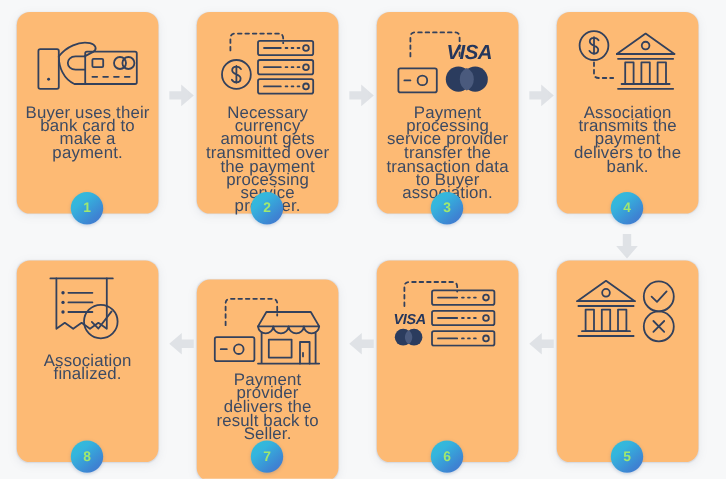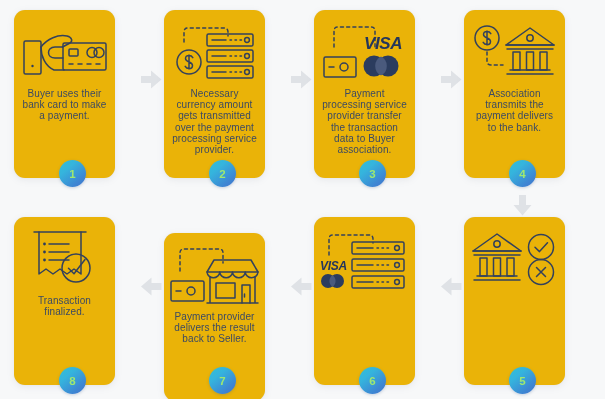--- a/index.html
+++ b/index.html
@@ -16,23 +16,23 @@
   }
   #flow-root {
     position: relative;
     width: 605px;
     height: 399px;
   }
 
   
   .card {
     position: absolute;
-    width: 101px;
+    width: 118px;
     height: 168px;
-    background: #eab308;
+    background: #fdba74;
     border-radius: 11px;
     box-shadow: 0 2px 7px rgba(120,130,150,0.13), 0 0 1px rgba(120,130,150,0.18);
     box-sizing: border-box;
   }
   .card-inner {
     position: absolute;
     left: 0; right: 0; top: 0; bottom: 0;
     display: flex;
     flex-direction: column;
     align-items: center;
@@ -40,21 +40,21 @@
   .icon-wrap {
     height: 78px;
     width: 100%;
     display: flex;
     align-items: center;
     justify-content: center;
     padding-top: 4px;
     box-sizing: border-box;
   }
   .card-text {
-    font-size: 10px;
+    font-size: 14px;
     line-height: 11.2px;
     color: #3c4a63;
     text-align: center;
     padding: 0 7px;
     letter-spacing: 0.01em;
   }
 
   
   .badge {
     position: absolute;
@@ -320,20 +320,20 @@
           <path class="ic" d="M9 6 H61"></path>
           <path class="ic" d="M14 6 V48 L21 43 L28 48 L35 43 L42 48 L49 43 L56 48 V6"></path>
           <path class="ic" d="M24 18 h20 M24 26 h20 M24 34 h20"></path>
           <circle class="ic-fill" cx="19.5" cy="18" r="1.4"></circle>
           <circle class="ic-fill" cx="19.5" cy="26" r="1.4"></circle>
           <circle class="ic-fill" cx="19.5" cy="34" r="1.4"></circle>
           <circle class="ic" cx="51" cy="42" r="14"></circle>
           <path class="ic" d="M43.5 42.2 L49 47.8 L60 33.5" stroke-width="2"></path>
         </svg>
       </div>
-      <div class="card-text">Transaction finalized.</div>
+      <div class="card-text">Association finalized.</div>
     </div>
   </div>
   <div class="badge" style="left:59px; top:367px;">
     <span>8</span>
   </div>
 
 </div>
 
 </body></html>

